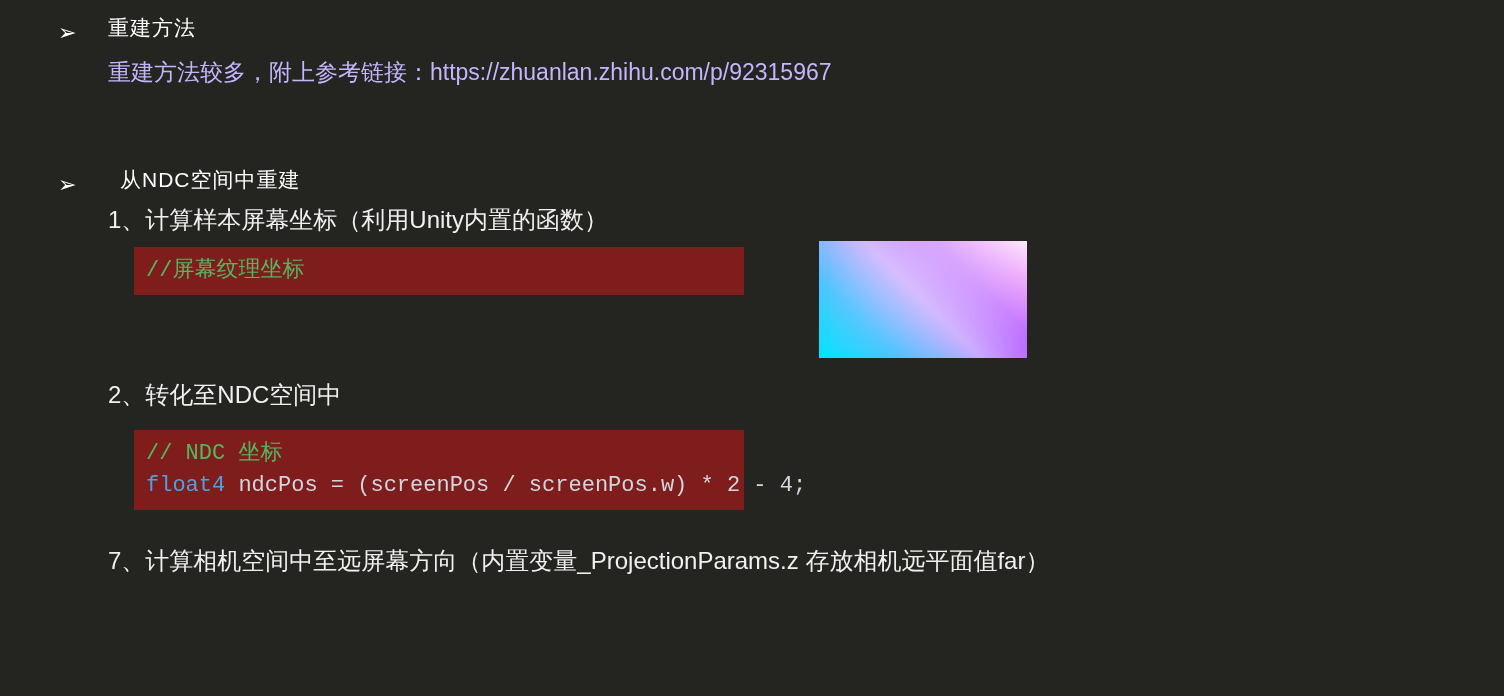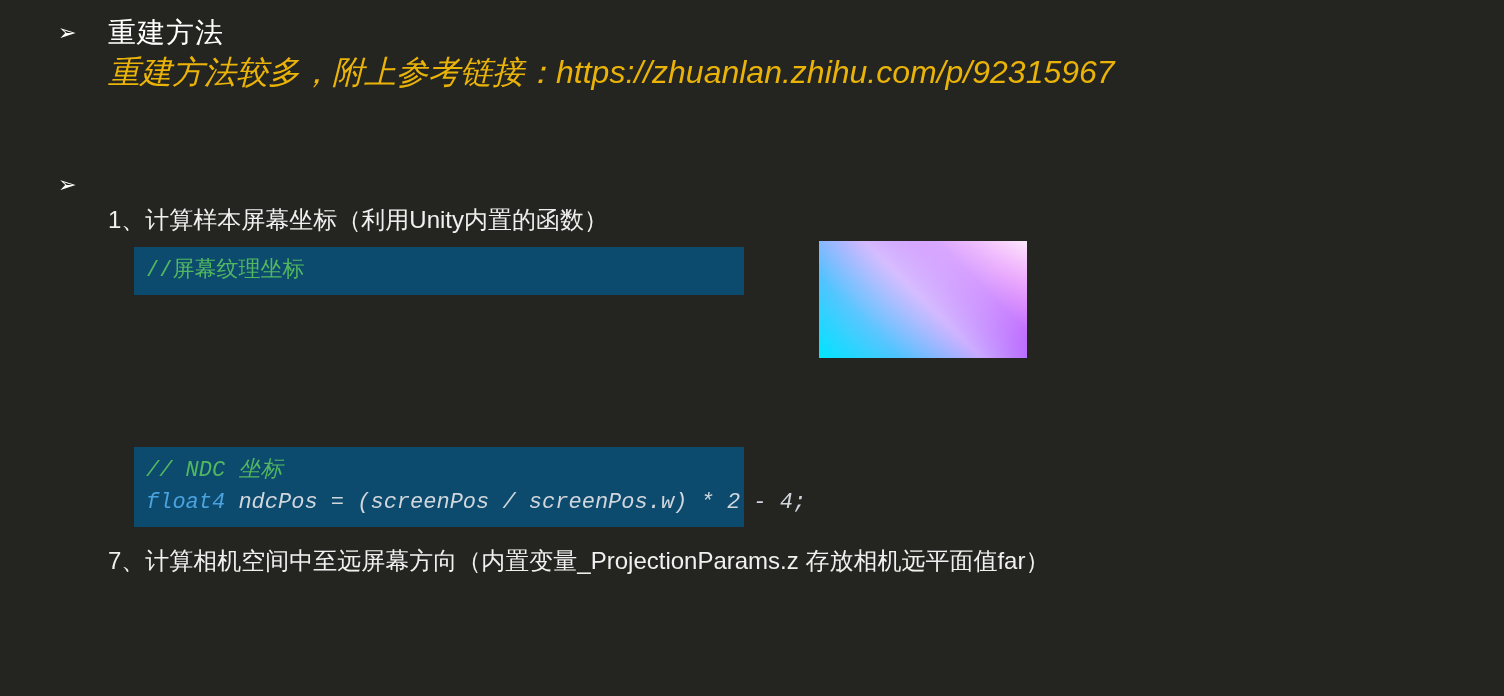--- a/index.html
+++ b/index.html
@@ -19,42 +19,41 @@
     box-sizing: border-box;
   }
   .bullet {
     position: absolute;
     left: 58px;
     font-size: 22px;
     color: #ffffff;
   }
   .heading {
     position: absolute;
-    font-size: 28px;
+    font-size: 21px;
     color: #ffffff;
     font-weight: 500;
     letter-spacing: 1px;
   }
   .para {
     position: absolute;
-    font-size: 32px;
+    font-size: 23px;
     line-height: 32px;
-    color: #eab308;
+    color: #c4b5fd;
     white-space: nowrap;
-    font-style: italic;
   }
   .step {
     position: absolute;
     font-size: 24px;
     color: #f0f0f0;
     white-space: nowrap;
   }
   .codeblock {
     position: absolute;
-    background: #0c4a6e;
+    background: #7f1d1d;
     color: #d0d6dc;
     font-family: Consolas, "Courier New", monospace;
     font-size: 22px;
     line-height: 32px;
     padding: 8px 12px;
     box-sizing: border-box;
     white-space: nowrap;
   }
   .tok-comment { color: #52b860; }
   .tok-type    { color: #4aa3df; }
@@ -83,31 +82,33 @@
 </head>
 <body>
 
 <div class="slide">
 
   <div class="bullet" style="top:20px;">➢</div>
   <div class="heading" style="top:14px; left:108px;">重建方法</div>
   <div class="para" style="top:56px; left:108px;">重建方法较多，附上参考链接：https://zhuanlan.zhihu.com/p/92315967</div>
 
   <div class="bullet" style="top:172px;">➢</div>
+  <div class="heading" style="top:166px; left:120px;">从NDC空间中重建</div>
 
   <div class="step" style="top:204px; left:108px;">1、计算样本屏幕坐标（利用Unity内置的函数）</div>
 
   <div class="codeblock" style="top:247px; left:134px; width:610px;">
     <div><span class="tok-comment">//屏幕纹理坐标</span></div>
   </div>
 
   <div class="gradient-preview" style="top:241px; left:819px; width:208px; height:117px;"></div>
 
+  <div class="step" style="top:379px; left:108px;">2、转化至NDC空间中</div>
 
-  <div class="codeblock" style="top:447px; left:134px; width:610px;font-style:italic;">
+  <div class="codeblock" style="top:430px; left:134px; width:610px;">
     <div><span class="tok-comment">// NDC 坐标</span></div>
     <div><span class="tok-type">float4</span><span class="tok-id"> ndcPos = (screenPos / screenPos.w) * 2 - 4;</span></div>
   </div>
 
   <div class="step" style="top:545px; left:108px;">7、计算相机空间中至远屏幕方向（内置变量_ProjectionParams.z 存放相机远平面值far）</div>
 
 
 </div>
 
 </body></html>

